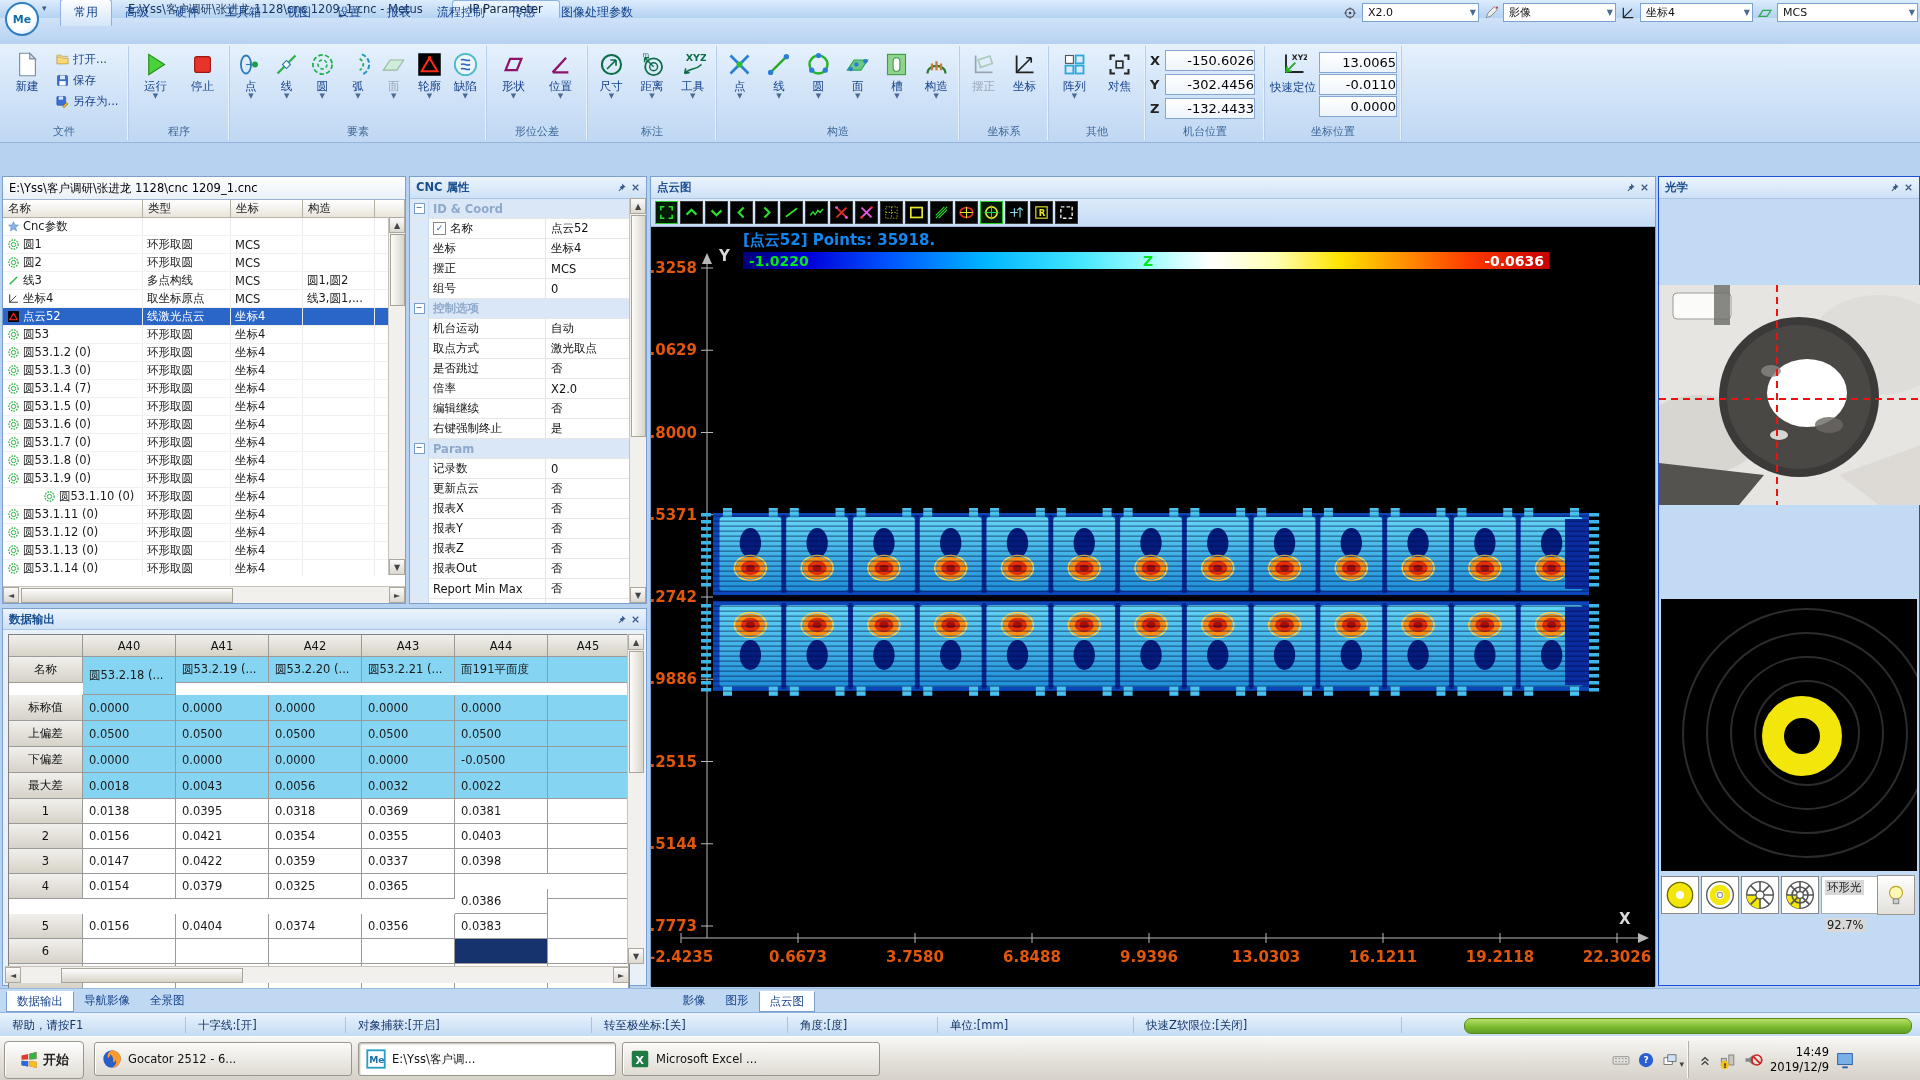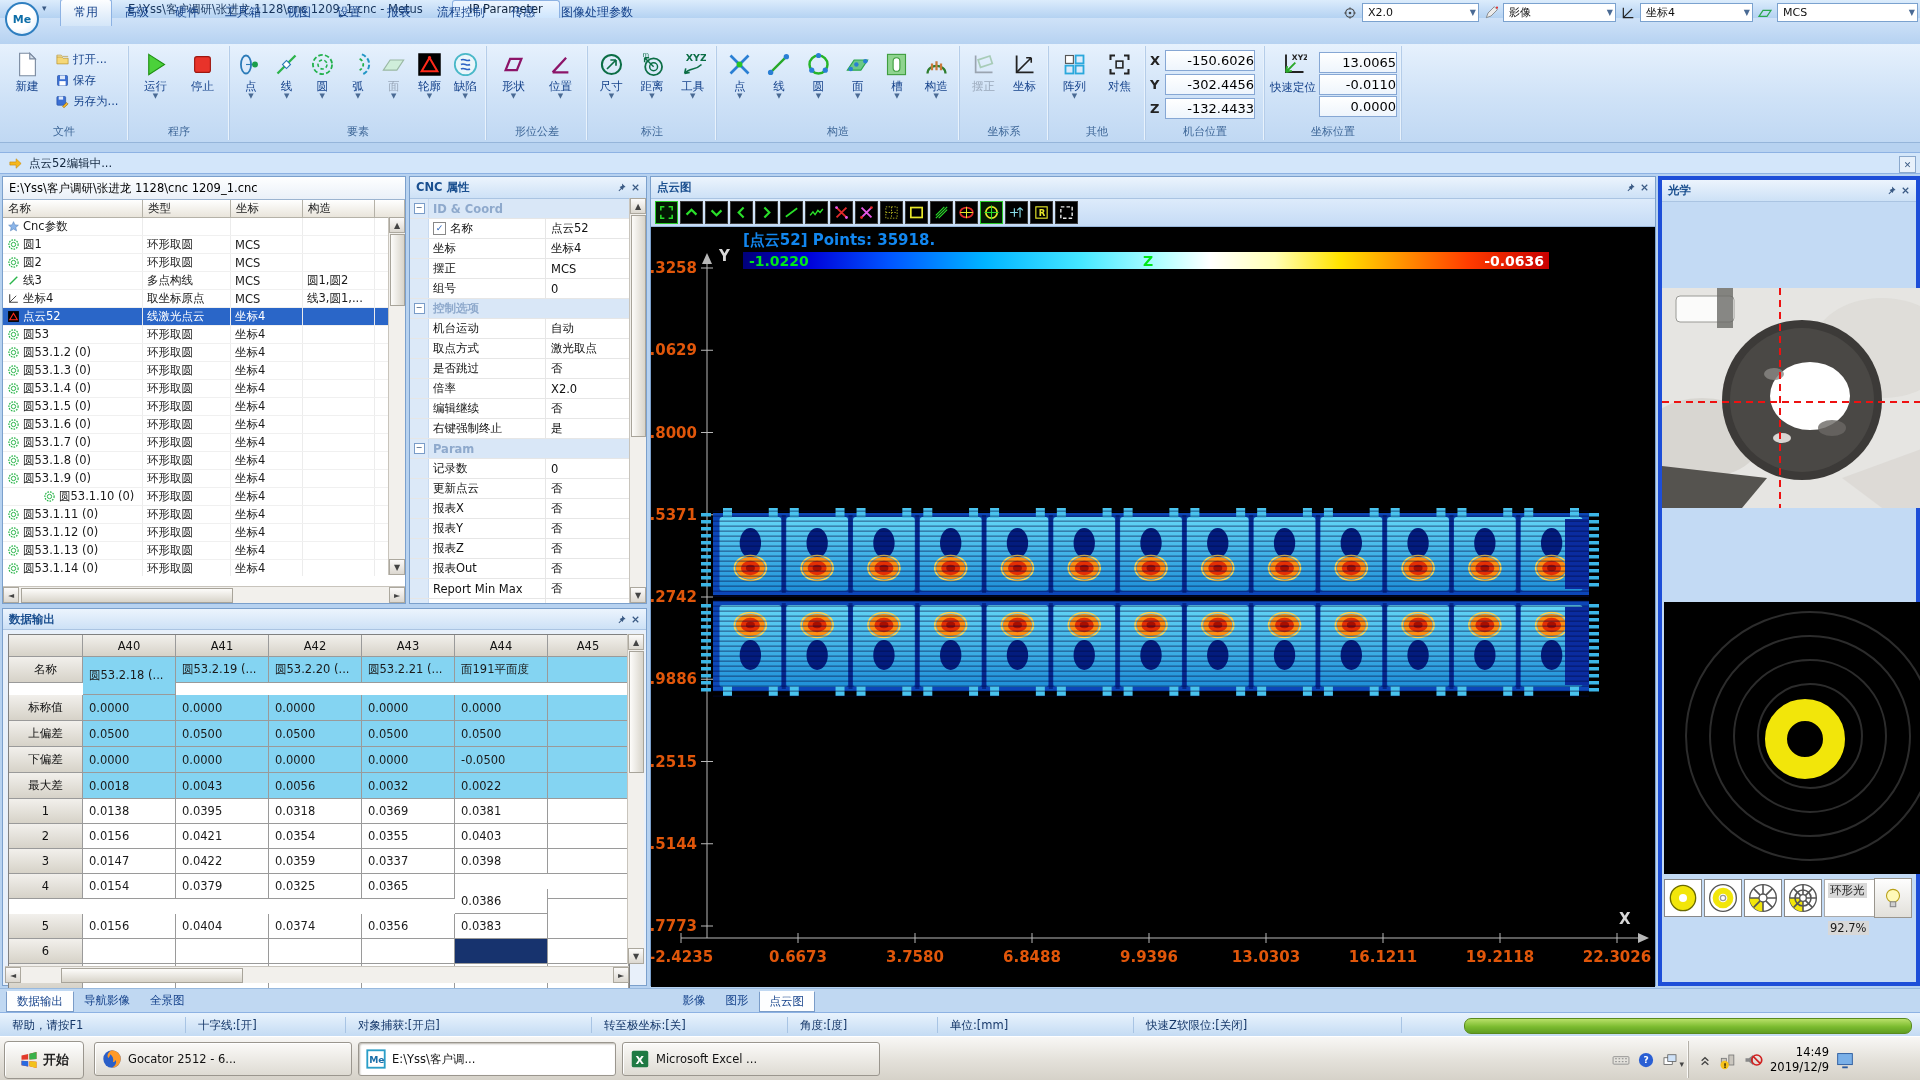--- a/index.html
+++ b/index.html
@@ -83,21 +83,21 @@
   .crow.sect{background:#d9e7f7;}
   .crow.sect .lab{color:#8ea9cc;font-weight:bold;width:auto;flex:1;}
   .expbox{width:9px;height:9px;border:1px solid #7a9cc8;background:#fff;font-size:8px;line-height:7px;text-align:center;color:#2a4a74;}
   .chk{width:11px;height:11px;border:1px solid #888;background:#fff;font-size:9px;line-height:10px;text-align:center;color:#2a62b8;}
   
   #plotPanel{left:650px;top:176px;width:1006px;height:810px;background:#000;}
   #plotToolbar{height:27px;background:linear-gradient(#ddebfb,#c5dbf5);display:flex;align-items:center;gap:2px;padding-left:4px;border-bottom:1px solid #9ab8dc;}
   .pticon{width:21px;height:21px;background:#000;border:1px solid #3a3a3a;display:flex;align-items:center;justify-content:center;}
   .pticon.on{border:1px solid #28c828;background:#031a03;}
   
-  #opticsPanel{left:1658px;top:176px;width:262px;height:810px;background:#c3daf4;border:4px solid #1d4ed8;box-sizing:border-box;}
+  #opticsPanel{left:1658px;top:176px;width:262px;height:810px;background:#c3daf4;border:1px solid #1d4ed8;box-sizing:border-box;}
   #lightsRow{position:absolute;left:2px;top:698px;height:40px;display:flex;align-items:center;gap:2px;}
   .lightbtn{width:38px;height:38px;background:#fff;border:1px solid #888;box-sizing:border-box;}
   #lightLabel{width:60px;height:38px;background:#fff;border:1px solid #aaa;box-sizing:border-box;font-size:11.5px;
               display:flex;flex-direction:column;justify-content:center;padding-left:3px;gap:1px;}
   #lightLabel span{background:#d8d8d8;align-self:flex-start;padding:0 2px;margin-top:22px;}
   #bulbBtn{position:absolute;right:4px;top:698px;width:36px;height:38px;background:linear-gradient(#fefefe,#e2e0da);
            border:1px solid #9a968e;display:flex;align-items:center;justify-content:center;}
   
   #dataPanel{left:2px;top:608px;width:645px;height:378px;background:#e8f0fa;}
   #dataPanel .ptitle{height:20px;}
@@ -555,31 +555,20 @@
           <div class="smallcol" style="gap: 1px; padding-top: 3px;">
             <div class="posfield sm">13.0065</div>
             <div class="posfield sm">-0.0110</div>
             <div class="posfield sm">0.0000</div>
           </div>
         </div>
         <div class="rg-label">坐标位置</div>
       </div>
     </div>
 
-  <div class="abs" id="notif">
-    <span class="icon" id="notifIcon">
-        <span class="icon">
-          <svg width="15" height="15" viewBox="0 0 24 24">
-            <path d="M3 9.5h10v-5l8 7.5-8 7.5v-5H3z" fill="#f6b81e" stroke="#c88a0a"></path>
-          </svg>
-        </span>
-      </span>
-    <span class="ntext">点云52编辑中...</span>
-    <span id="notif-close">✕</span>
-  </div>
 
   <div class="abs panel" id="treePanel">
     <div id="treePath">E:\Yss\客户调研\张进龙  1128\cnc  1209_1.cnc</div>
     <div id="treeHead">
         <div class="thcell" style="width: 140px;">名称</div>
         <div class="thcell" style="width: 88px;">类型</div>
         <div class="thcell" style="width: 72px;">坐标</div>
         <div class="thcell" style="width: 72px;">构造</div>
         <div class="thcell" style="flex: 1 1 0%;"></div>
       </div>
@@ -709,21 +698,21 @@
           <div class="tc" style="width: 72px;"></div>
         </div>
         <div class="trow">
           <div class="tc" style="width: 140px;">
             <span class="icon">
               <svg width="13" height="13" viewBox="0 0 24 24">
                 <circle cx="12" cy="12" r="8.5" fill="none" stroke="#2ab54a" stroke-width="2.2" stroke-dasharray="3 2"></circle>
                 <circle cx="12" cy="12" r="4" fill="none" stroke="#2ab54a" stroke-width="1.8"></circle>
               </svg>
             </span>
-            <span>圆53.1.4 (0)</span>
+            <span>圆53.1.4 (7)</span>
           </div>
           <div class="tc" style="width: 88px;">环形取圆</div>
           <div class="tc" style="width: 72px;">坐标4</div>
           <div class="tc" style="width: 72px;"></div>
         </div>
         <div class="trow">
           <div class="tc" style="width: 140px;">
             <span class="icon">
               <svg width="13" height="13" viewBox="0 0 24 24">
                 <circle cx="12" cy="12" r="8.5" fill="none" stroke="#2ab54a" stroke-width="2.2" stroke-dasharray="3 2"></circle>

